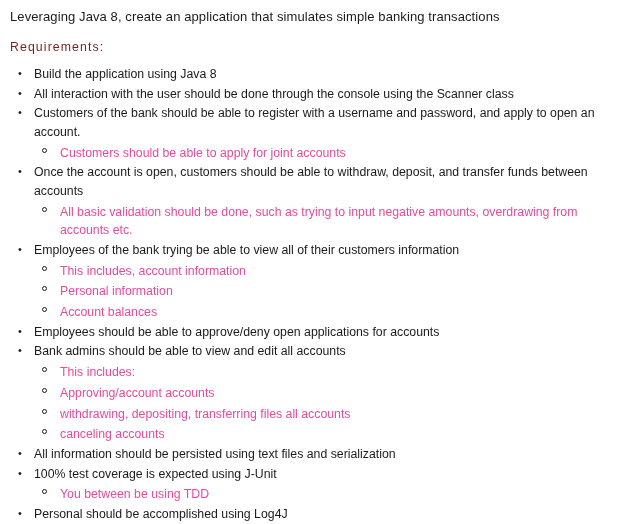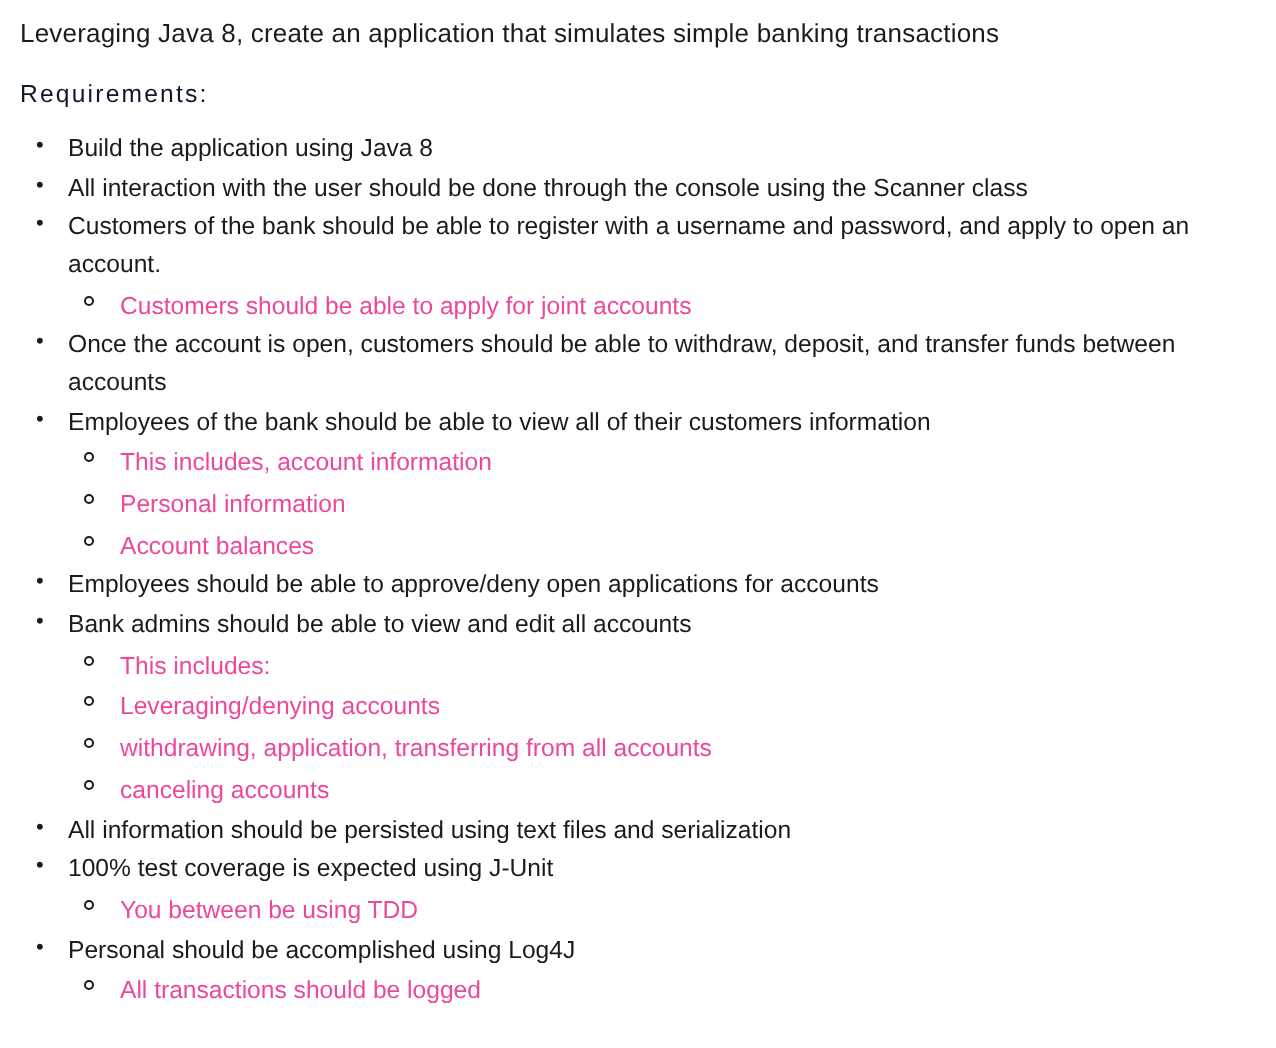--- a/index.html
+++ b/index.html
@@ -23,21 +23,21 @@
   }
   .intro {
     font-size: 13px;
     line-height: 1.45;
     color: #1b1b1b;
     margin: 2px 0 0 0;
     letter-spacing: 0.1px;
   }
   .section-label {
     font-size: 12.3px;
-    color: #0f172a;
+    color: #7f1d1d;
     margin: 13px 0 0 0;
     letter-spacing: 1.1px;
   }
   ul.level1 {
     list-style: none;
     margin: 11px 0 0 0;
     padding: 0;
   }
   ul.level1 > li {
     position: relative;
@@ -88,31 +88,33 @@
   <p class="intro">Leveraging Java 8, create an application that simulates simple banking transactions</p>
 
   <p class="section-label">Requirements:</p>
 
   <ul class="level1" id="req-list">
       <li><span class="bullet">•</span><span class="txt">Build the application using Java 8</span></li>
       <li><span class="bullet">•</span><span class="txt">All interaction with the user should be done through the console using the Scanner class</span></li>
       <li><span class="bullet">•</span><span class="txt">Customers of the bank should be able to register with a username and password, and apply to open an account.</span><ul class="level2">
           <li><span class="bullet-o"></span><span class="txt">Customers should be able to apply for joint accounts</span></li>
         </ul></li>
-      <li><span class="bullet">•</span><span class="txt">Once the account is open, customers should be able to withdraw, deposit, and transfer funds between accounts</span></li>
-      <li><span class="bullet">•</span><span class="txt">Employees of the bank should be able to view all of their customers information</span><ul class="level2">
+      <li><span class="bullet">•</span><span class="txt">Once the account is open, customers should be able to withdraw, deposit, and transfer funds between accounts</span><ul class="level2">
+          <li><span class="bullet-o"></span><span class="txt">All basic validation should be done, such as trying to input negative amounts, overdrawing from accounts etc.</span></li>
+        </ul></li>
+      <li><span class="bullet">•</span><span class="txt">Employees of the bank trying be able to view all of their customers information</span><ul class="level2">
           <li><span class="bullet-o"></span><span class="txt">This includes, account information</span></li>
           <li><span class="bullet-o"></span><span class="txt">Personal information</span></li>
           <li><span class="bullet-o"></span><span class="txt">Account balances</span></li>
         </ul></li>
       <li><span class="bullet">•</span><span class="txt">Employees should be able to approve/deny open applications for accounts</span></li>
       <li><span class="bullet">•</span><span class="txt">Bank admins should be able to view and edit all accounts</span><ul class="level2">
           <li><span class="bullet-o"></span><span class="txt">This includes:</span></li>
-          <li><span class="bullet-o"></span><span class="txt">Leveraging/denying accounts</span></li>
-          <li><span class="bullet-o"></span><span class="txt">withdrawing, application, transferring from all accounts</span></li>
+          <li><span class="bullet-o"></span><span class="txt">Approving/account accounts</span></li>
+          <li><span class="bullet-o"></span><span class="txt">withdrawing, depositing, transferring files all accounts</span></li>
           <li><span class="bullet-o"></span><span class="txt">canceling accounts</span></li>
         </ul></li>
       <li><span class="bullet">•</span><span class="txt">All information should be persisted using text files and serialization</span></li>
       <li><span class="bullet">•</span><span class="txt">100% test coverage is expected using J-Unit</span><ul class="level2">
           <li><span class="bullet-o"></span><span class="txt">You between be using TDD</span></li>
         </ul></li>
       <li><span class="bullet">•</span><span class="txt">Personal should be accomplished using Log4J</span><ul class="level2">
           <li><span class="bullet-o"></span><span class="txt">All transactions should be logged</span></li>
         </ul></li>
     </ul>

